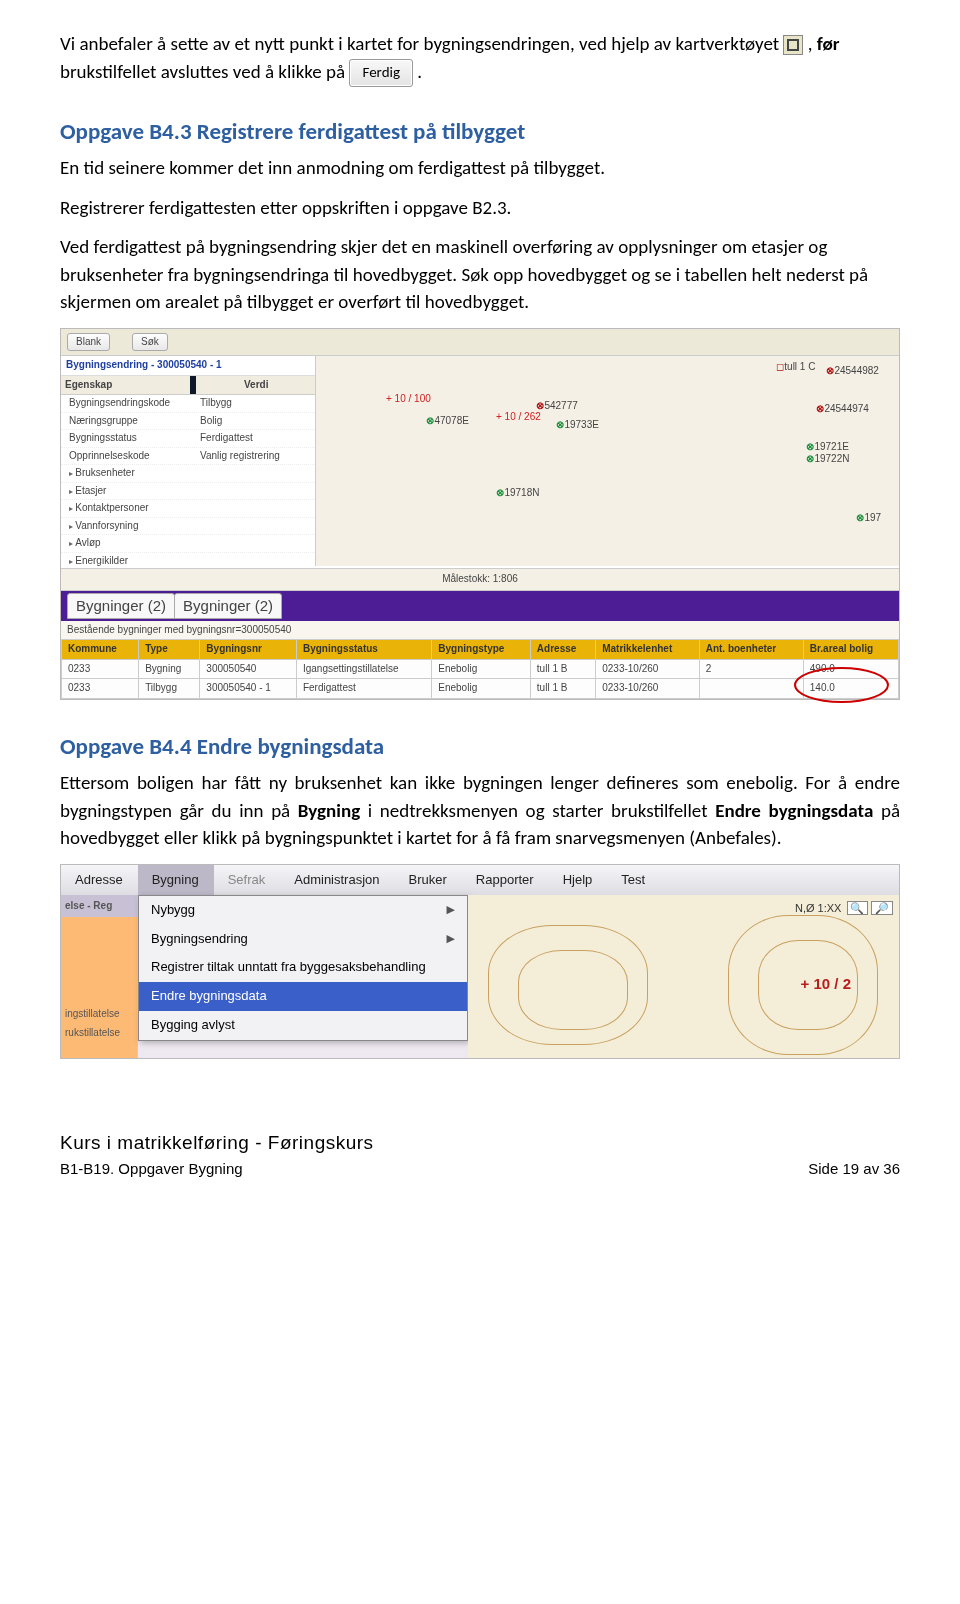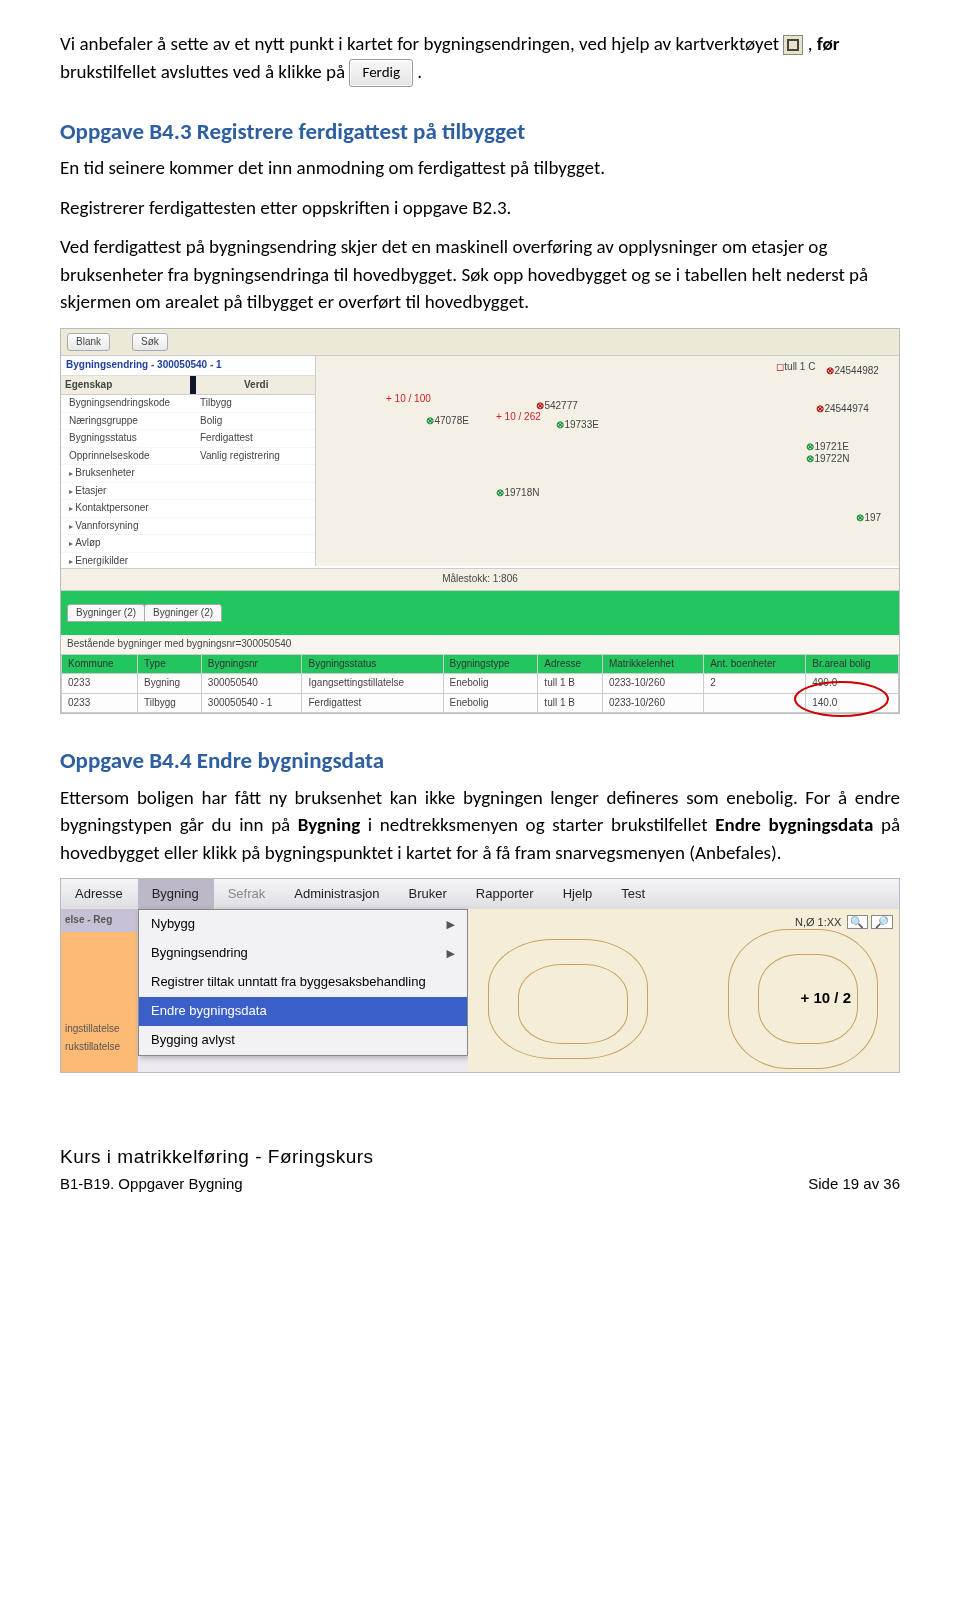--- a/index.html
+++ b/index.html
@@ -119,23 +119,23 @@
   .scale-bar {
     margin-top: 2px;
     padding: 3px 6px;
     text-align: center;
     border-top: 1px solid #ccc;
     border-bottom: 1px solid #ccc;
     background: #f4f0e6;
     font-size: 10px;
   }
   .tabs-row {
-    padding: 13px 6px;
-    background: #22c55e;
-    font-size: 10px;
+    padding: 2px 6px;
+    background: #4c1d95;
+    font-size: 15px;
   }
   .tab {
     display: inline-block;
     border: 1px solid #aaa;
     background: #f8f8f8;
     padding: 1px 8px;
     border-radius: 3px 3px 0 0;
     margin-right: -1px;
   }
   .subtitle {
@@ -149,21 +149,21 @@
     border-collapse: collapse;
     font-size: 10px;
     position: relative;
   }
   .data-table th, .data-table td {
     border: 1px solid #ccc;
     padding: 2px 6px;
     text-align: left;
     background: #fdfdfd;
   }
-  .data-table th { background: #22c55e; font-weight: normal; color: #333; }
+  .data-table th { background: #eab308; font-weight: bold; color: #333; }
   .table-wrap { position: relative; }
 
   
   .shot2 {
     border: 1px solid #bbb;
     margin: 10px 0 50px 0;
     font-family: Verdana, Arial, sans-serif;
     font-size: 13px;
     position: relative;
     height: 195px;
@@ -216,21 +216,21 @@
   .map-bg {
     position: absolute;
     left: 407px; top: 30px; right: 0; bottom: 0;
     background: #f4eed8;
   }
   .contour { position: absolute; border: 1px solid #c8a060; border-radius: 40%; }
   .red-marker {
     position: absolute;
     right: 48px;
     top: 78px;
-    color: #000000;
+    color: #b91c1c;
     font-size: 15px;
     font-weight: bold;
   }
   .coord {
     position: absolute;
     right: 6px;
     top: 6px;
     font-size: 11px;
     color: #333;
   }

